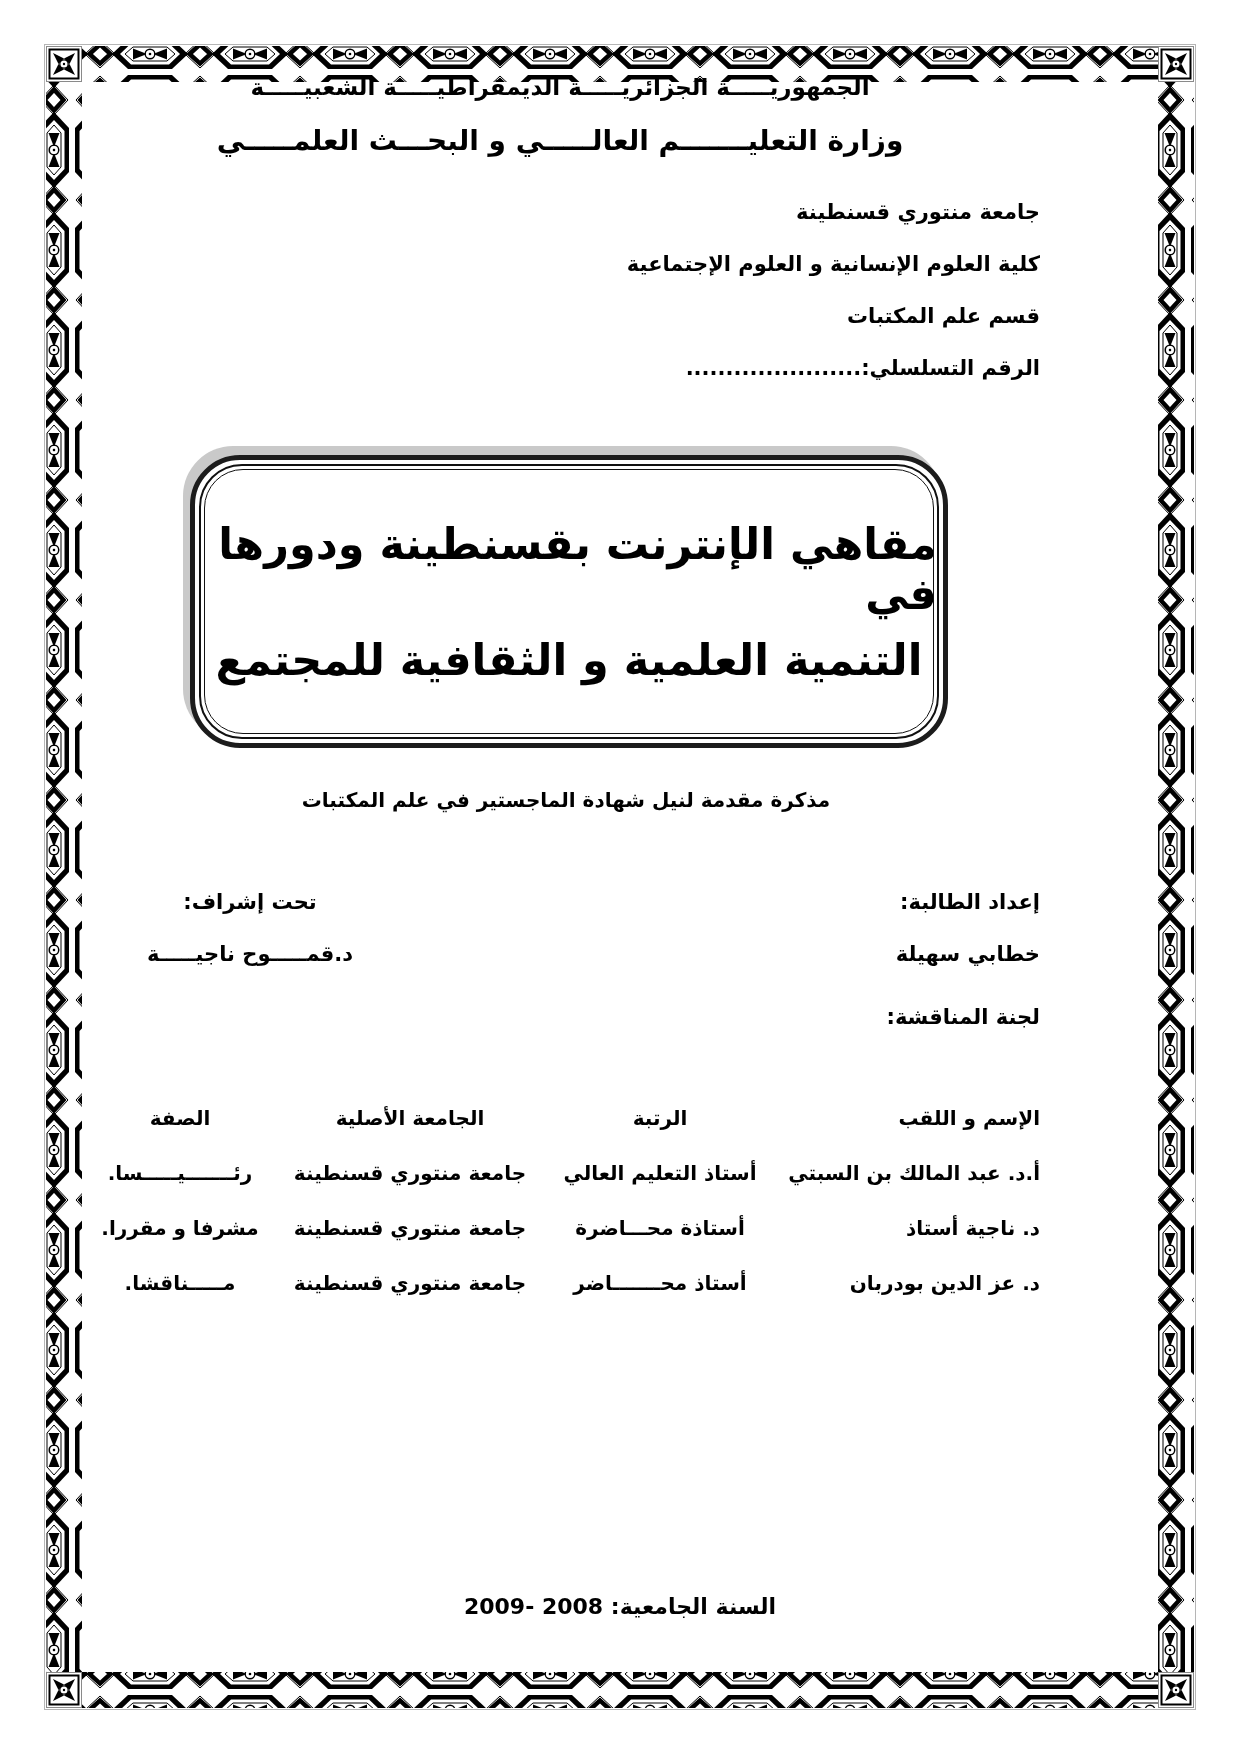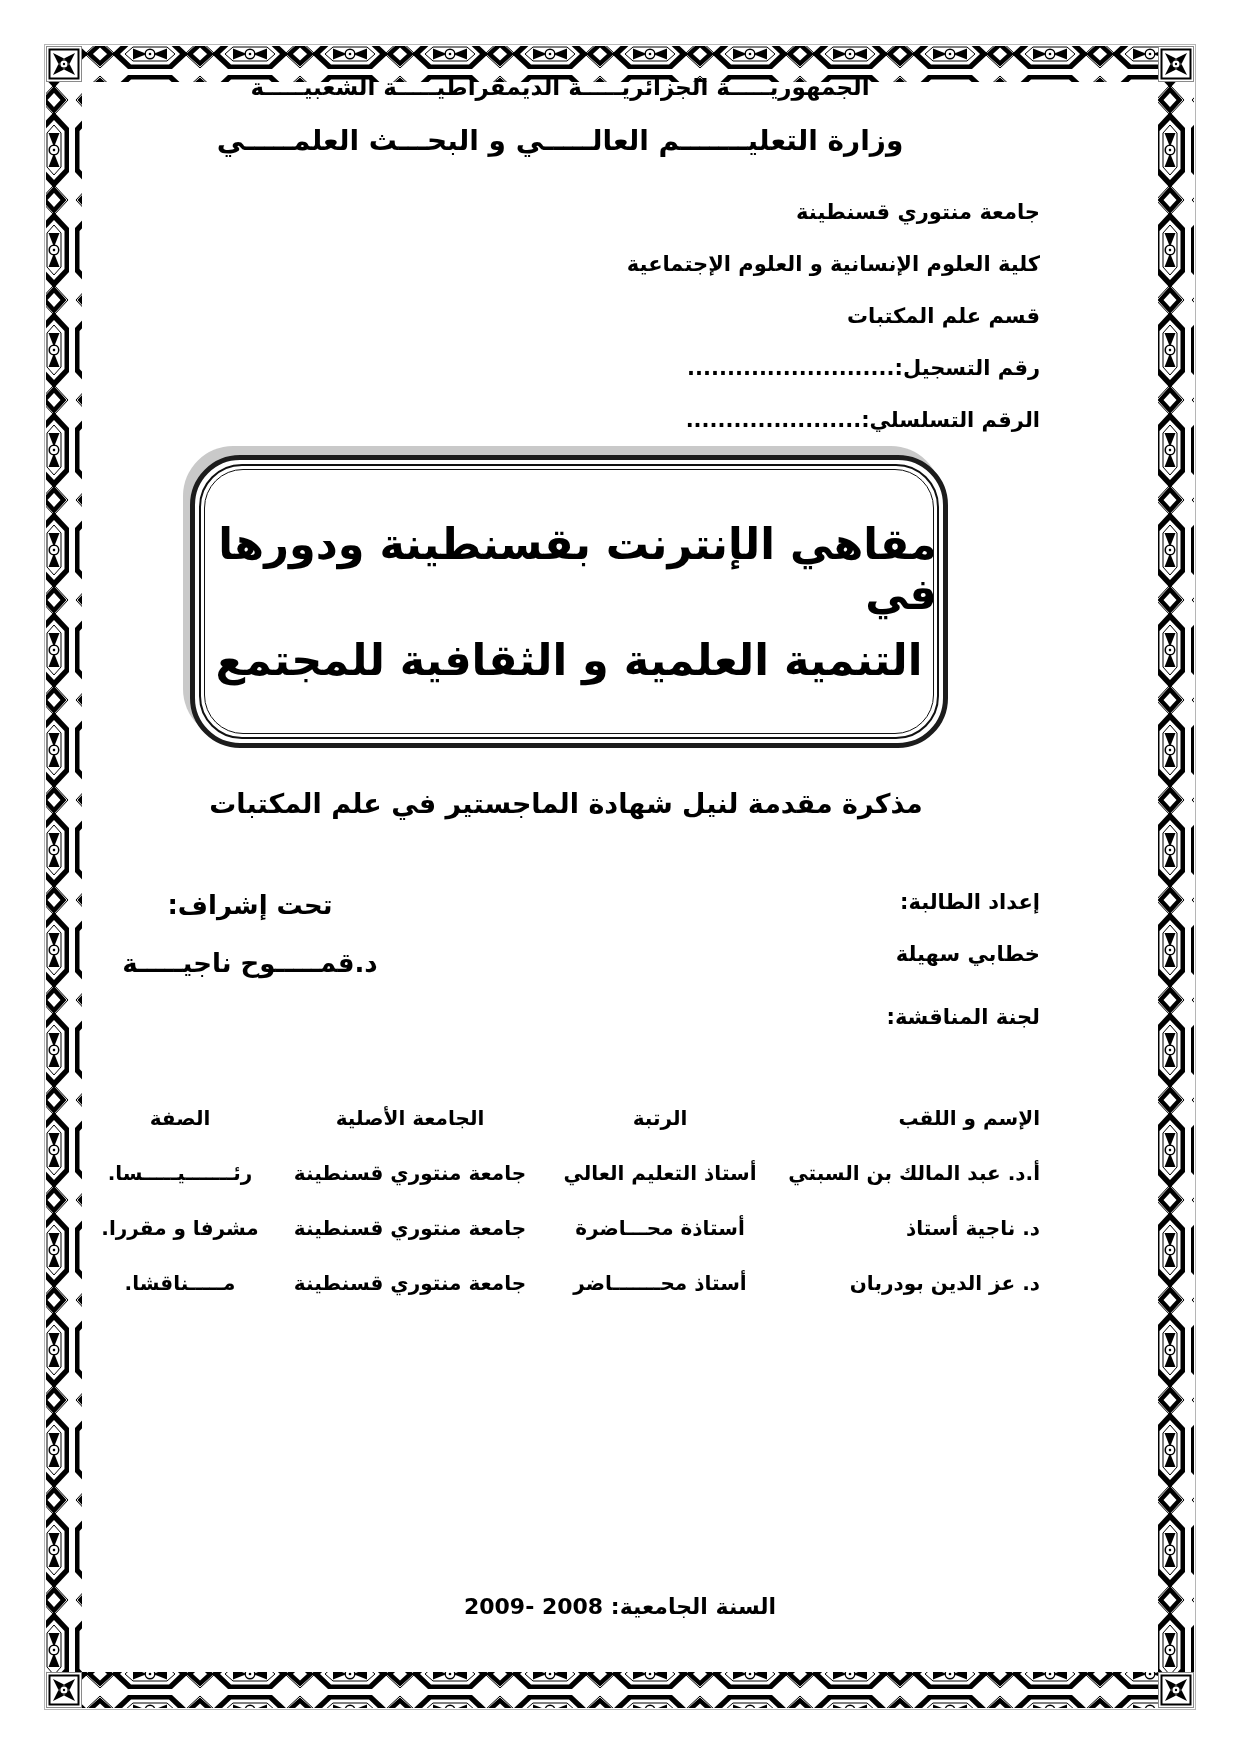--- a/index.html
+++ b/index.html
@@ -21,25 +21,25 @@
   }
   .title-box-inner{
     position:absolute;inset:4px;border:2px solid #111;border-radius:43px;
     display:flex;flex-direction:column;justify-content:center;align-items:center;gap:16px;
   }
   .title-box-inner::before{
     content:"";position:absolute;inset:3px;border:1px solid #111;border-radius:39px;pointer-events:none;
   }
   .title-line{font-size:43px;font-weight:bold;letter-spacing:1px;}
   
-  .subtitle{top:788px;left:80px;right:188px;text-align:center;font-weight:bold;font-size:27px;}
+  .subtitle{top:788px;left:80px;right:188px;text-align:center;font-weight:bold;font-size:20px;}
   
   .author-block{top:890px;right:200px;text-align:right;font-weight:bold;font-size:21px;}
   .author-block .name{margin-top:28px;}
-  .supervisor-block{top:890px;left:120px;width:260px;text-align:center;font-weight:bold;font-size:26px;}
+  .supervisor-block{top:890px;left:120px;width:260px;text-align:center;font-weight:bold;font-size:21px;}
   .supervisor-block .name{margin-top:28px;}
   
   .committee-heading{top:1005px;right:200px;font-weight:bold;font-size:21px;}
   .committee-table{
     top:1106px;right:200px;left:100px;direction:rtl;
     display:grid;grid-template-columns:280px 200px 300px 160px;grid-auto-rows:55px;
     font-weight:bold;font-size:20px;align-items:start;
   }
   .committee-table .c-name{text-align:right;}
   .committee-table .c-mid{text-align:center;}
@@ -97,21 +97,20 @@
 
 <div class="abs gov-header">
   <div class="line1">الجمهوريـــــة الجزائريـــــة الديمقراطيـــــة الشعبيـــــة</div>
   <div class="line2">وزارة التعليـــــــم العالـــــي و البحـــث العلمـــــي</div>
 </div>
 
 <div class="abs inst">
   <div>جامعة منتوري قسنطينة</div>
   <div>كلية العلوم الإنسانية و العلوم الإجتماعية</div>
   <div>قسم علم المكتبات</div>
-  <div>رقم التسجيل:..........................</div>
   <div>الرقم التسلسلي:......................</div>
 </div>
 
 <div class="abs title-box">
   <div class="title-box-inner">
     <div class="title-line">مقاهي الإنترنت بقسنطينة ودورها في</div>
     <div class="title-line">التنمية العلمية و الثقافية للمجتمع</div>
   </div>
 </div>
 

